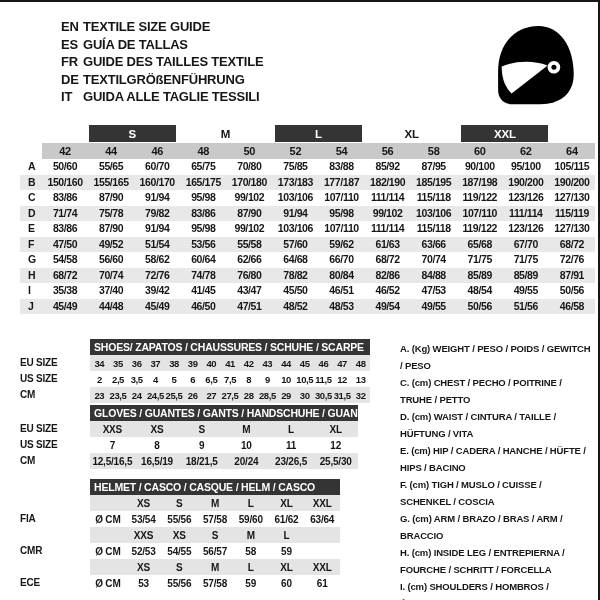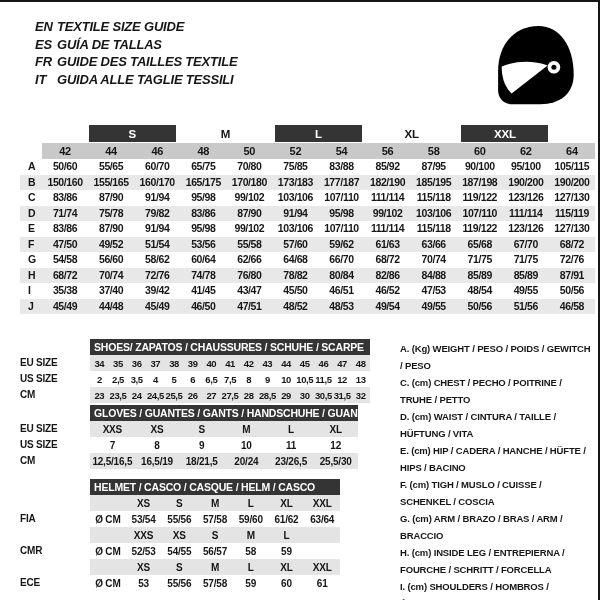--- a/index.html
+++ b/index.html
@@ -3,21 +3,21 @@
 <meta charset="utf-8">
 <style>
   html,body{margin:0;padding:0;background:#fff;}
   .page{
     position:relative;width:600px;height:600px;box-sizing:border-box;
     background:#fff;overflow:hidden;
     border-top:2px solid #161616;border-right:2px solid #161616;
     font-family:"Liberation Sans",sans-serif;font-weight:bold;color:#161616;
   }
   
-  .header{display:flex;justify-content:space-between;padding:16px 18px 0 35px;height:104px;box-sizing:border-box;font-style:italic;}
+  .header{display:flex;justify-content:space-between;padding:16px 18px 0 61px;height:104px;box-sizing:border-box;}
   .lang-row{display:flex;font-size:13px;line-height:17.5px;letter-spacing:-0.2px;}
   .lang-code{width:22px;}
   .lang-title{white-space:nowrap;}
   .helmet-icon{width:90px;height:93px;margin-top:1px;flex:0 0 auto;}
   .helmet-icon svg{width:100%;height:100%;display:block;}
   
   .main-table{margin:19px 3px 0 20px;}
   .groups-row{display:flex;height:17px;margin-bottom:1px;}
   .spacer{width:22px;flex:0 0 auto;}
   .gpad{flex:1;}
@@ -69,20 +69,24 @@
       </div>
         <div class="lang-row">
         <span class="lang-code">ES</span>
         <span class="lang-title">GUÍA DE TALLAS</span>
       </div>
         <div class="lang-row">
         <span class="lang-code">FR</span>
         <span class="lang-title">GUIDE DES TAILLES TEXTILE</span>
       </div>
         <div class="lang-row">
+        <span class="lang-code">DE</span>
+        <span class="lang-title">TEXTILGRÖßENFÜHRUNG</span>
+      </div>
+        <div class="lang-row">
         <span class="lang-code">IT</span>
         <span class="lang-title">GUIDA ALLE TAGLIE TESSILI</span>
       </div>
       </div>
     <div class="helmet-icon">
       <svg viewBox="0 0 100 100" xmlns="http://www.w3.org/2000/svg" aria-hidden="true">
         <path d="M54 6 C26 6 9 28 9 56 L9 77 C9 87 15 93 25 93 L56 93 C78 93 93 81 93 60 C93 28 77 6 54 6 Z" fill="#000"></path>
         <path d="M13 51 C28 45 48 44 64 50 L24 81 C16 73 13 63 13 51 Z" fill="#fff"></path>
         <circle cx="71" cy="52" r="7" fill="#fff"></circle>
         <circle cx="71" cy="52" r="2.8" fill="#000"></circle>

